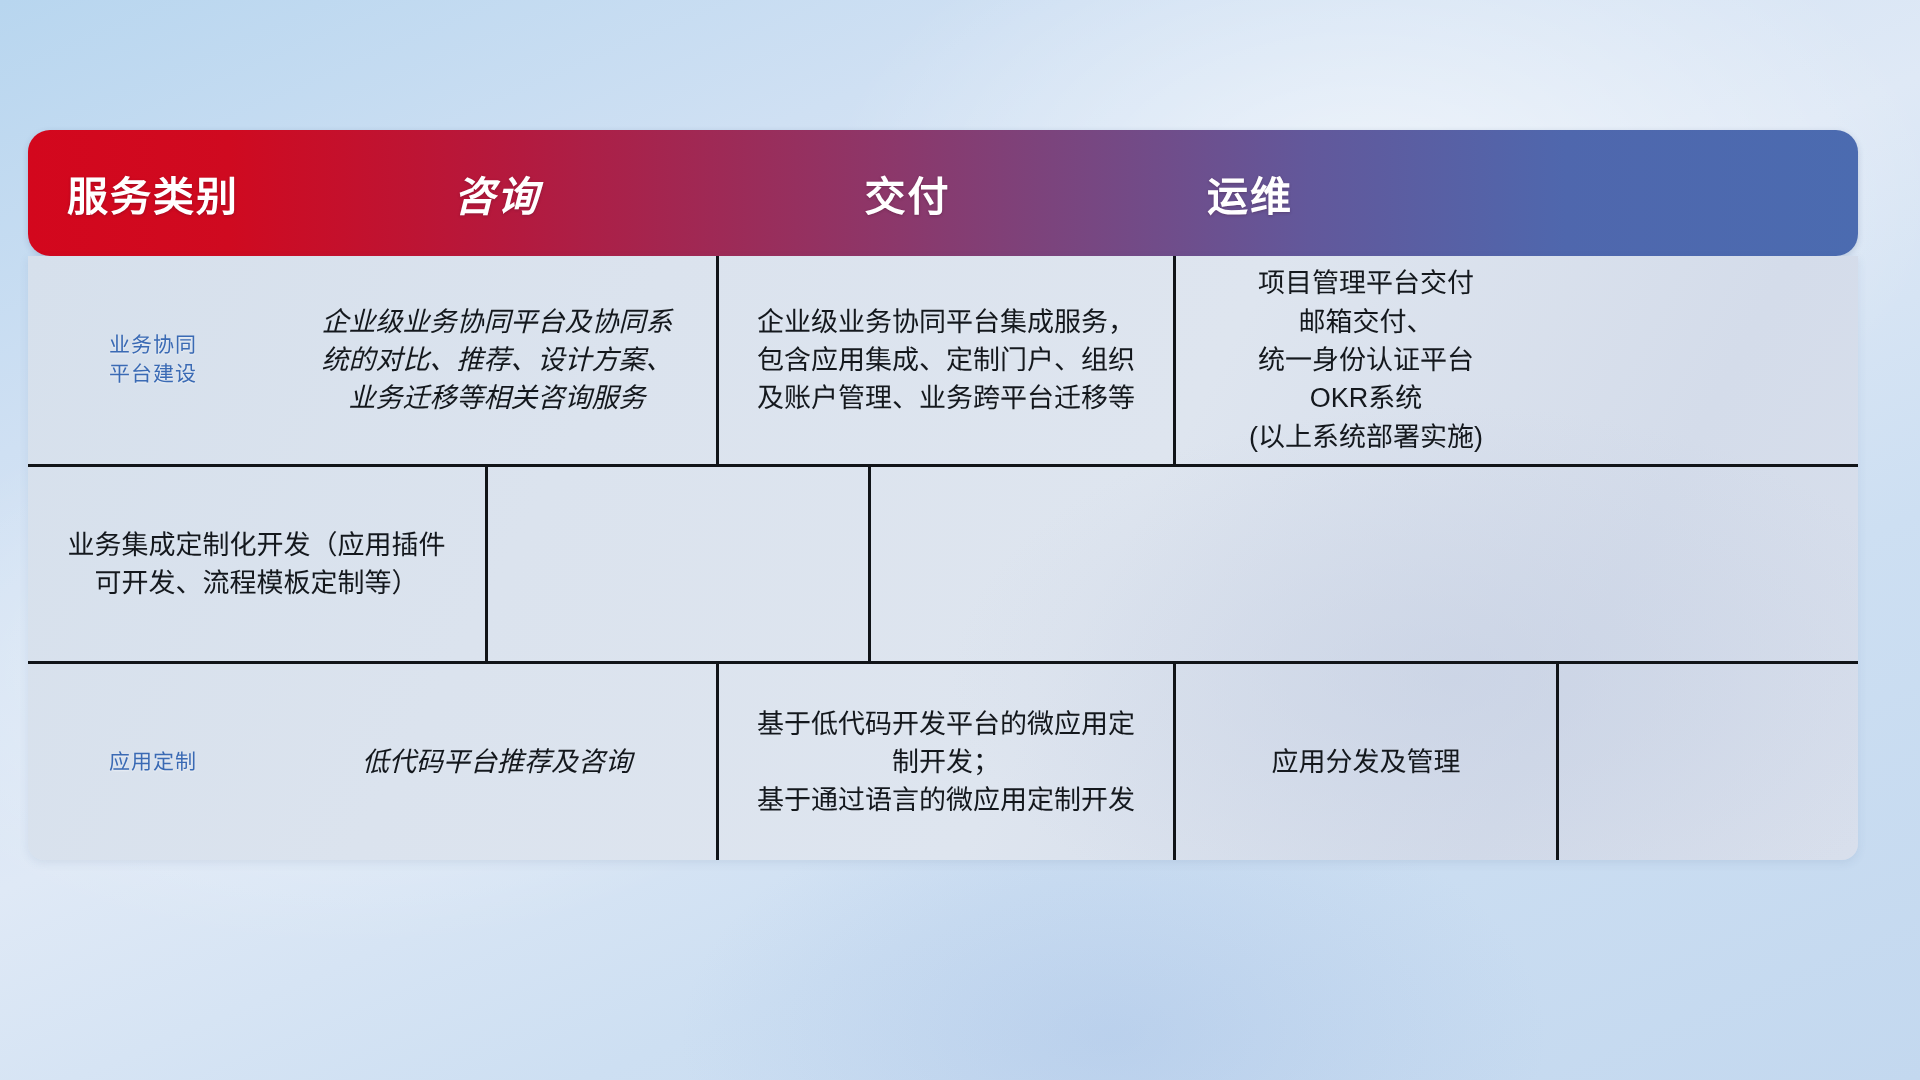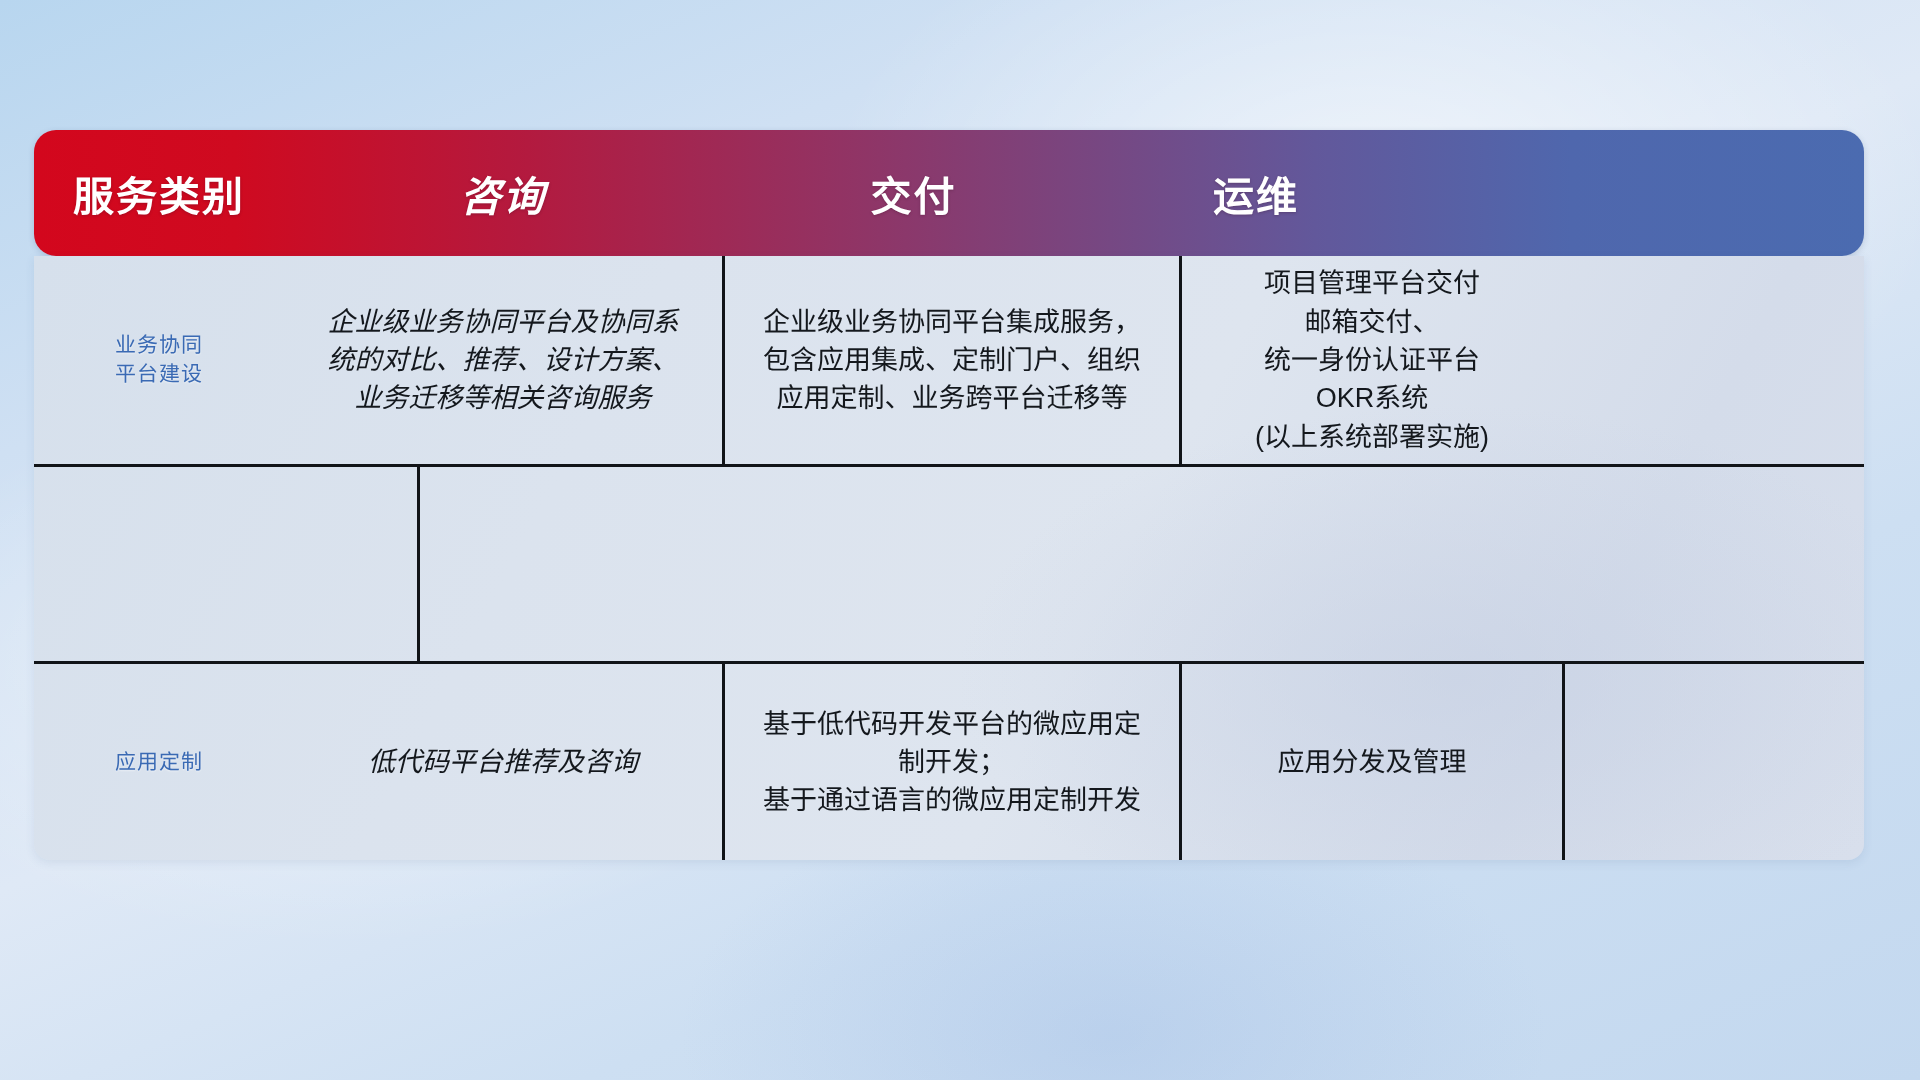--- a/index.html
+++ b/index.html
@@ -20,21 +20,21 @@
     background:
       radial-gradient(ellipse 900px 520px at 72% 18%, rgba(255,255,255,0.55) 0%, rgba(255,255,255,0) 62%),
       radial-gradient(ellipse 760px 420px at 18% 62%, rgba(255,255,255,0.42) 0%, rgba(255,255,255,0) 66%),
       radial-gradient(ellipse 620px 360px at 58% 96%, rgba(150,180,225,0.30) 0%, rgba(150,180,225,0) 70%),
       linear-gradient(157deg, #b8d6ef 0%, #cfe0f3 24%, #dfe9f6 47%, #cddff2 70%, #c3d8ef 100%);
   }
 
   
   #table-card {
     position: absolute;
-    left: 34px;
+    left: 28px;
     top: 130px;
     width: 1830px;
   }
 
   
   .table-header {
     display: flex;
     height: 126px;
     border-radius: 22px;
     background: linear-gradient(90deg,
@@ -138,29 +138,31 @@
     <div class="table-body">
 
       <div class="table-row r0">
         <div class="td c0 col-label">业务协同
 平台建设</div>
         <div class="td c1">企业级业务协同平台及协同系
 统的对比、推荐、设计方案、
 业务迁移等相关咨询服务</div>
         <div class="td c2">企业级业务协同平台集成服务，
 包含应用集成、定制门户、组织
-应用定制、业务跨平台迁移等</div>
+及账户管理、业务跨平台迁移等</div>
         <div class="td c3">项目管理平台交付
 邮箱交付、
 统一身份认证平台
 OKR系统
 (以上系统部署实施)</div>
       </div>
 
       <div class="table-row r1">
+        <div class="td c2">业务集成定制化开发（应用插件
+可开发、流程模板定制等）</div>
         <div class="td c3"></div>
         <div class="td c4"></div>
       </div>
 
       <div class="table-row r2">
         <div class="td c0 col-label">应用定制</div>
         <div class="td c1">低代码平台推荐及咨询</div>
         <div class="td c2">基于低代码开发平台的微应用定
 制开发；
 基于通过语言的微应用定制开发</div>

